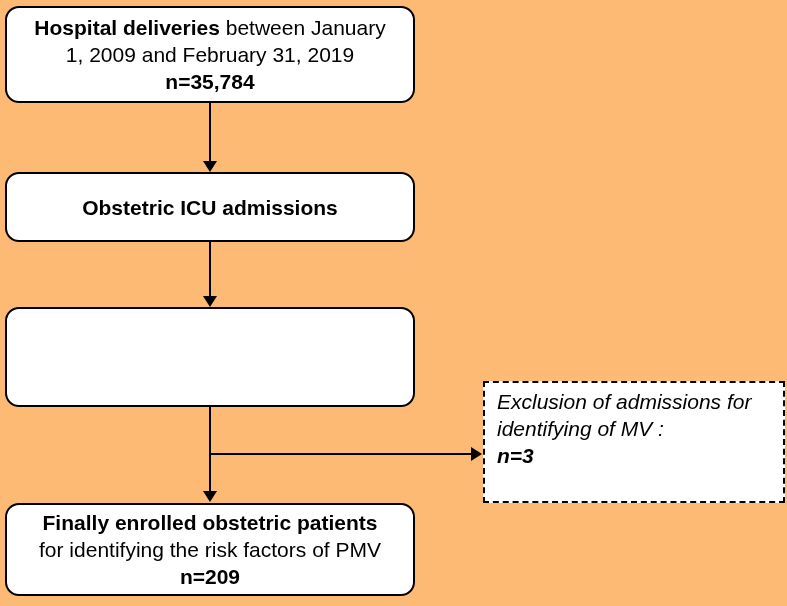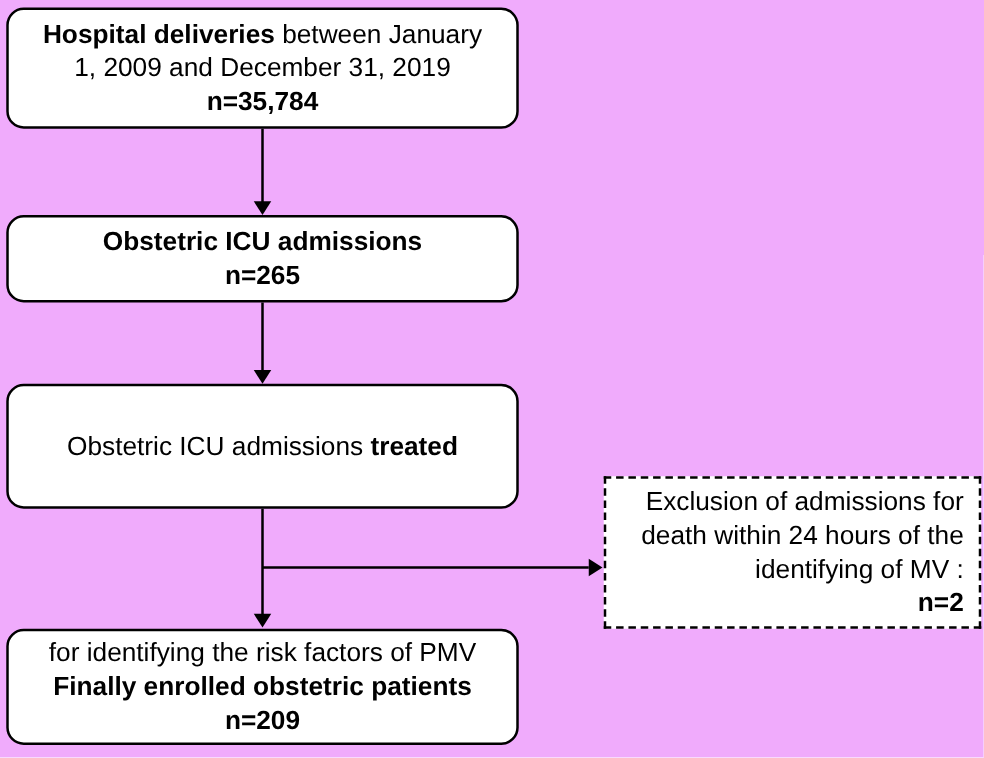--- a/index.html
+++ b/index.html
@@ -4,21 +4,21 @@
 <style>
   html, body {
     margin: 0;
     padding: 0;
     background: #ffffff;
   }
   #stage {
     position: relative;
     width: 787px;
     height: 606px;
-    background: #f0abfc;
+    background: #fdba74;
     font-family: "Liberation Sans", sans-serif;
     color: #000000;
     overflow: hidden;
   }
   .flow-box {
     position: absolute;
     box-sizing: border-box;
     border: 2px solid #000000;
     border-radius: 14px;
     background: #ffffff;
@@ -38,21 +38,22 @@
   #box4 { left: 5px;  top: 503px; width: 410px; height: 93px; }
   #exclusion-box {
     position: absolute;
     left: 483px; top: 381px; width: 302px; height: 122px;
     box-sizing: border-box;
     border: 2px dashed #000000;
     background: #ffffff;
     font-size: 21px;
     line-height: 27px;
     padding: 5px 12px;
-    text-align: right;
+    text-align: left;
+    font-style: italic;
   }
   .vline {
     position: absolute;
     width: 2px;
     background: #000000;
   }
   .hline {
     position: absolute;
     height: 2px;
     background: #000000;
@@ -80,51 +81,48 @@
   #hline1 { left: 210px; top: 453px; width: 261px; }
   #head4  { left: 471px; top: 447px; }
 </style>
 </head>
 <body>
 
 <div id="stage">
 
   <div class="flow-box" id="box1">
     <div class="line"><span class="bold">Hospital deliveries</span><span> between January</span></div>
-    <div class="line">1, 2009 and December 31, 2019</div>
+    <div class="line">1, 2009 and February 31, 2019</div>
     <div class="line bold">n=35,784</div>
   </div>
 
   <div class="vline" id="vline1"></div>
   <div class="arrowhead-down" id="head1"></div>
 
   <div class="flow-box bold" id="box2">
     <div class="line">Obstetric ICU admissions</div>
-    <div class="line">n=265</div>
   </div>
 
   <div class="vline" id="vline2"></div>
   <div class="arrowhead-down" id="head2"></div>
 
   <div class="flow-box" id="box3">
-    <div class="line"><span>Obstetric ICU admissions </span><span class="bold">treated</span></div>
   </div>
 
   <div class="vline" id="vline3"></div>
   <div class="arrowhead-down" id="head3"></div>
 
   <div class="hline" id="hline1"></div>
   <div class="arrowhead-right" id="head4"></div>
 
   <div id="exclusion-box">
     <div class="line">Exclusion of admissions for</div>
-    <div class="line">death within 24 hours of the</div>
     <div class="line">identifying of MV :</div>
-    <div class="line bold">n=2</div>
+    <div class="line bold">n=3</div>
   </div>
 
   <div class="flow-box" id="box4">
+    <div class="line bold">Finally enrolled obstetric patients</div>
     <div class="line">for identifying the risk factors of PMV</div>
-    <div class="line bold">Finally enrolled obstetric patients</div>
     <div class="line bold">n=209</div>
   </div>
 
 </div>
 
 </body></html>

